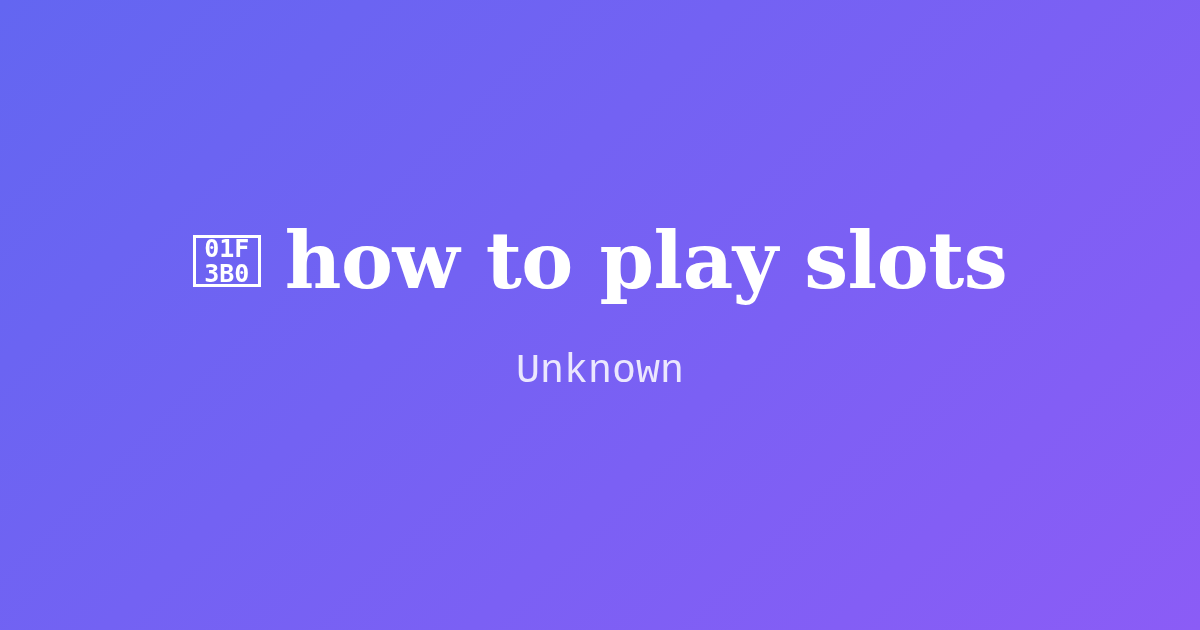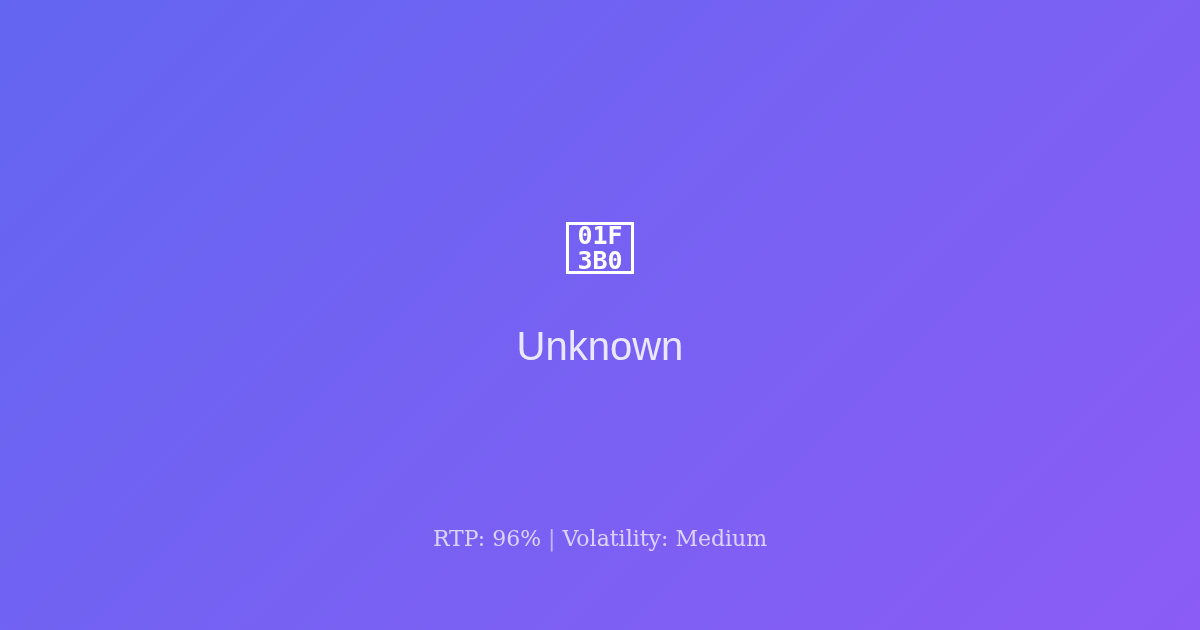--- a/index.html
+++ b/index.html
@@ -75,21 +75,21 @@
     font-family: "DejaVu Serif", "Liberation Serif", serif;
     font-size: 78px;
     font-weight: 700;
     line-height: 1;
     color: #ffffff;
     letter-spacing: -0.5px;
   }
 
   .subtitle {
     margin-top: 52px;
-    font-family: Liberation Sans, sans-serif;
+    font-family: Liberation Mono, monospace;
     font-size: 40px;
     font-weight: 400;
     line-height: 1;
     color: rgba(255, 255, 255, 0.85);
   }
 
   
   .meta {
     position: absolute;
     left: 0;
@@ -114,23 +114,21 @@
 
 <div class="og-card">
 
   <div class="hero">
 
     <div class="title-row">
       <span class="emoji-tofu">
         <span>01F</span>
         <span>3B0</span>
       </span>
+      <span class="title-text">how to play slots</span>
     </div>
 
     <div class="subtitle">Unknown</div>
 
   </div>
 
-  <div class="meta">
-    <span>RTP: 96%</span><span class="sep">|</span><span>Volatility: Medium</span>
-  </div>
 
 </div>
 
 </body></html>

